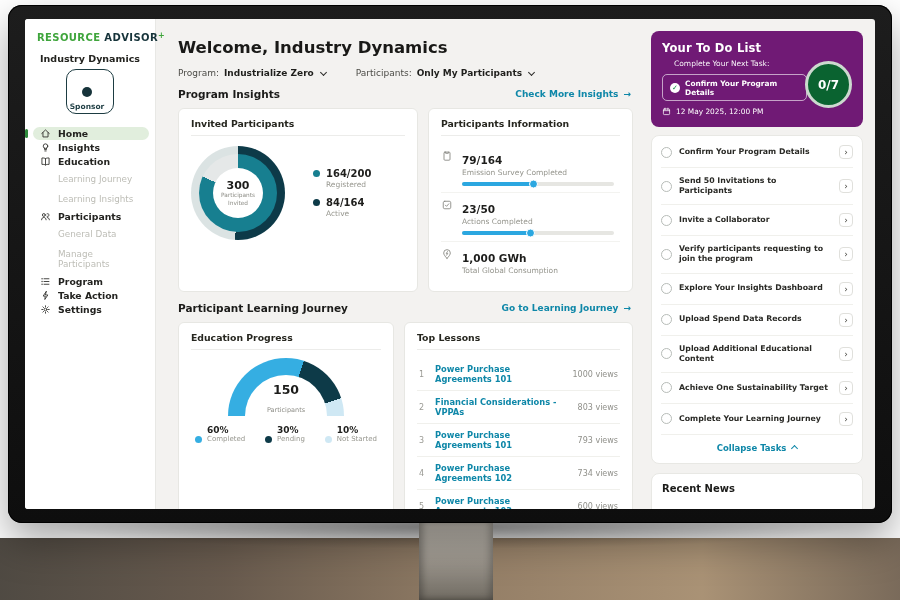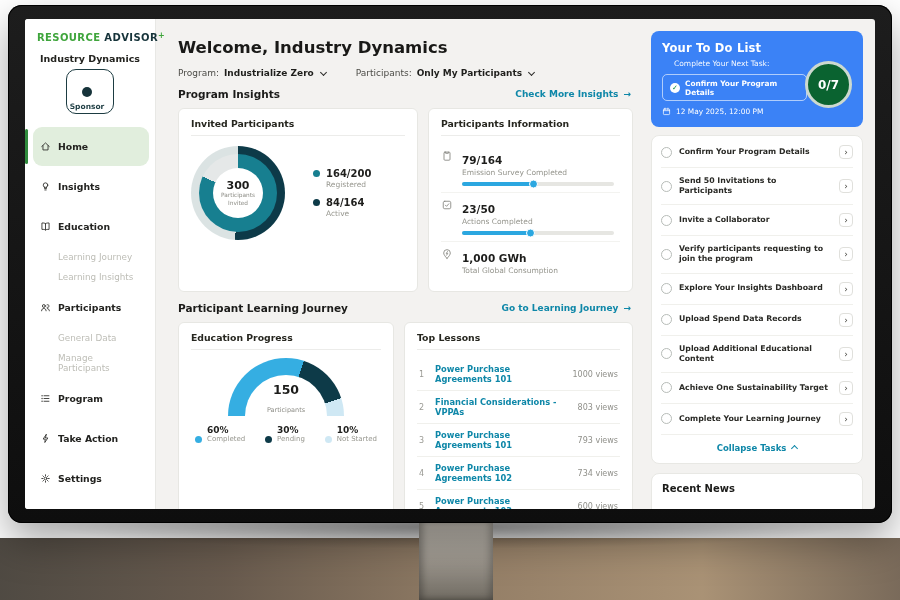--- a/index.html
+++ b/index.html
@@ -37,21 +37,21 @@
   .brand-dark { color:#16333a; }
   .brand-plus { color:#3fa53c; font-size:8px; vertical-align:3px; }
   .org { text-align:center; font-size:9.5px; font-weight:700; color:#23231f; margin-top:10px; }
   .sponsor { display:flex; align-items:center; gap:5px; margin:5px auto 0;
     border:1px solid #1d3c42; border-radius:10px; background:#fff; padding:17px 9px 2px 3px;
     font-size:7.5px; font-weight:700; color:#1d3c42; cursor:pointer;
     font-family:inherit;flex-direction:column; }
   .sponsor-dot { width:10px; height:10px; border-radius:50%; background:#16333a; display:inline-block; }
   nav { margin-top:12px; }
   .nav-item { position:relative; display:flex; align-items:center; gap:7px;
-    margin:1px 6px 1px 8px; padding:14px 7px; border-radius:9px;
+    margin:1px 6px 1px 8px; padding:1px 7px; border-radius:9px;
     font-size:9.3px; font-weight:700; color:#232320; cursor:pointer; }
   .nav-item .nav-icon { width:11px; height:11px; color:#33332f; display:flex; }
   .nav-item.active { background:#e1eedd; }
   .nav-item.active::before { content:''; position:absolute; left:-8px; top:2px; bottom:2px;
     width:3px; border-radius:2px; background:#2f8a3c; }
   .nav-sub { display:block; margin:0 6px 0 8px; padding:5px 7px 5px 25px;
     font-size:8.8px; font-weight:500; color:#bdbdb6; cursor:pointer; }
 
   
   .main { flex:1; min-width:0; padding:14px 12px 0 22px; }
@@ -115,21 +115,21 @@
 
   
   .lesson { display:flex; align-items:center; gap:8px; padding:6px 2px; border-bottom:1px solid #f0f0ec; }
   .lesson:last-child { border-bottom:none; }
   .rank { font-size:8px; color:#9a9a94; width:8px; flex:none; }
   .lesson-link { font-size:8.3px; font-weight:700; color:#0e87a8; flex:1; text-decoration:none; cursor:pointer; }
   .views { font-size:8px; color:#8f8f89; flex:none; }
 
   
   .todo-col { width:230px; flex:none; padding:12px 12px 0 6px; }
-  .todo-card { position:relative; background:#3b82f6; border-radius:8px; color:#fff;
+  .todo-card { position:relative; background:#701a75; border-radius:8px; color:#fff;
     padding:10px 11px 11px; }
   .todo-title { font-size:11.5px; font-weight:700; letter-spacing:.2px; }
   .todo-sub { font-size:7.5px; margin:4px 12px 6px; opacity:.95; }
   .next-task { display:flex; align-items:center; gap:5px; width:fit-content; max-width:145px;
     border:1px solid rgba(255,255,255,.6); border-radius:5px; padding:3.5px 7px;
     font-size:7.4px; font-weight:700; cursor:pointer; }
   .check-circle { width:10px; height:10px; background:#fff; color:#0d8b3d; border-radius:50%;
     font-size:7px; font-weight:800; display:flex; align-items:center; justify-content:center; flex:none; }
   .due { display:flex; align-items:center; gap:5px; font-size:7.4px; margin-top:6px; }
   .due svg { width:9px; height:9px; }

